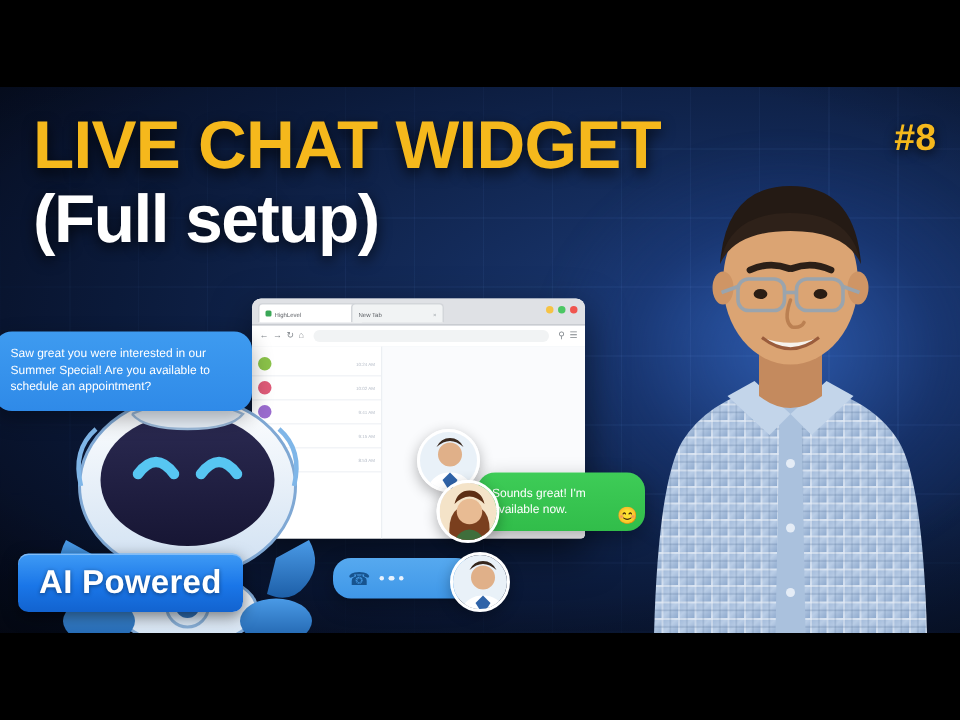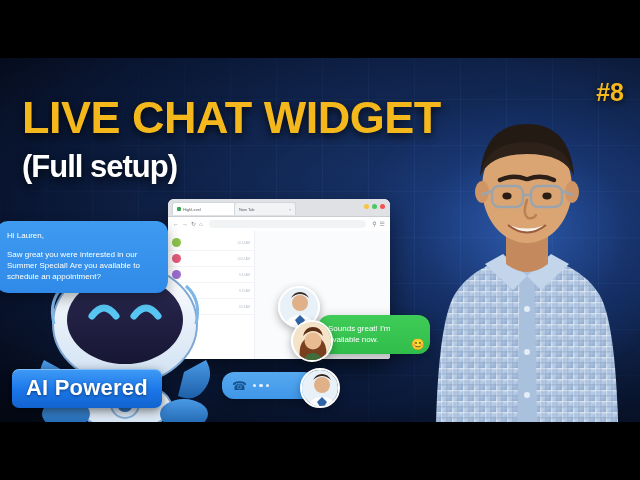--- a/index.html
+++ b/index.html
@@ -25,24 +25,24 @@
       repeating-linear-gradient(0deg, rgba(120,170,255,.06) 0 1px, transparent 1px 46px);
     mask-image:radial-gradient(95% 80% at 72% 45%, #000 0%, rgba(0,0,0,.75) 45%, transparent 85%);
     -webkit-mask-image:radial-gradient(95% 80% at 72% 45%, #000 0%, rgba(0,0,0,.75) 45%, transparent 85%);
   }
   #glow{position:absolute;left:46%;top:-6%;width:72%;height:110%;
         background:radial-gradient(50% 50% at 50% 50%, rgba(58,114,214,.55) 0%, rgba(28,62,136,.28) 45%, transparent 72%);
         filter:blur(6px);}
   #vign{position:absolute;inset:0;background:radial-gradient(115% 95% at 50% 45%, transparent 52%, rgba(0,0,0,.62) 100%);}
 
   
-  #headline{position:absolute;left:22px;top:14px;z-index:30;margin-top:21px;}
+  #headline{position:absolute;left:22px;top:14px;z-index:30;}
   .line1{font-size:45px;line-height:50px;font-weight:800;letter-spacing:-.5px;
          color:#F5B81C;text-shadow:0 3px 9px rgba(0,0,0,.75);white-space:nowrap;}
-  .line2{font-size:31px;line-height:52px;font-weight:800;letter-spacing:-1px;
+  .line2{font-size:45px;line-height:52px;font-weight:800;letter-spacing:-1px;
          color:#fff;text-shadow:0 3px 9px rgba(0,0,0,.75);white-space:nowrap;margin-top:-2px;}
 
   #episode{position:absolute;right:16px;top:20px;z-index:30;font-size:25px;font-weight:800;
            color:#F5B81C;text-shadow:0 2px 7px rgba(0,0,0,.8);}
 
   
   #aibadge{position:absolute;left:12px;bottom:14px;z-index:40;
            padding:6px 14px 7px;border-radius:7px;
            background:linear-gradient(180deg,#3f9bf5 0%,#1a76e8 55%,#1263cf 100%);
            box-shadow:0 3px 10px rgba(0,0,0,.5), inset 0 1px 0 rgba(255,255,255,.35);
@@ -223,21 +223,20 @@
             <span class="cav" style="background:#66bb6a"></span>
             <span class="cmeta"><span class="cn"></span><span class="cs"></span></span>
             <span class="ct">8:53 AM</span>
           </div>
         </div>
         <div id="cbody"></div>
       </div>
     </div>
 
     <div class="bubble" id="b-blue">
-      <div class="greet">Hi Lauren,</div>
       <div>Saw great you were interested in our Summer Special! Are you available to schedule an appointment?</div>
     </div>
 
     <div class="bubble" id="b-green">
       <div>Sounds great! I'm available now.</div>
       <span class="emo">😊</span>
     </div>
 
     <div class="bubble" id="b-call">
       <span class="phone">☎</span>

